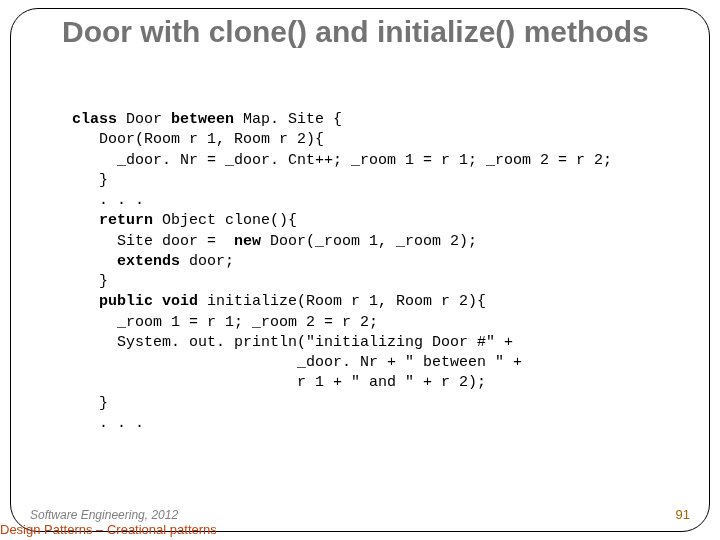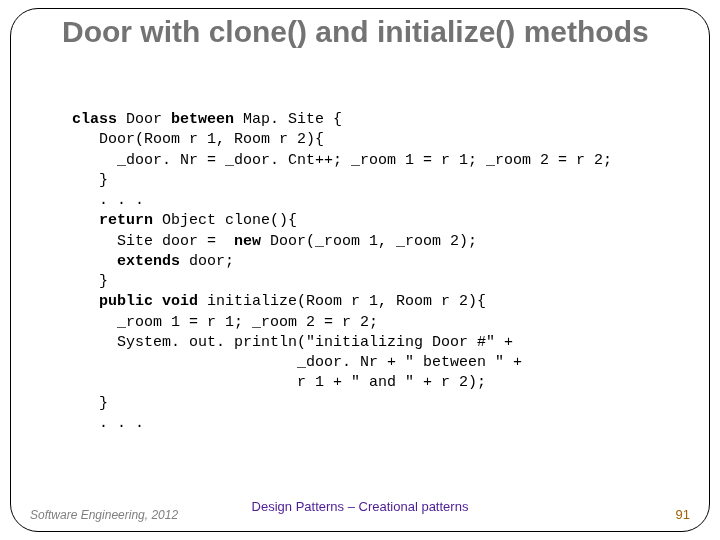--- a/index.html
+++ b/index.html
@@ -52,24 +52,24 @@
     left: 30px;
     bottom: 18px;
     font-size: 12px;
     color: #7f7f7f;
     font-style: italic;
   }
   .footer-center {
     position: absolute;
     left: 0;
     right: 0;
-    bottom: 26px;
-    text-align: center;
+    bottom: 3px;
+    text-align: left;
     font-size: 13px;
-    color: #4c1d95;
+    color: #c2410c;
   }
   .footer-right {
     position: absolute;
     right: 30px;
     bottom: 18px;
     font-size: 13px;
     color: #a16207;
     margin-left: 20px;
   }
 </style>

